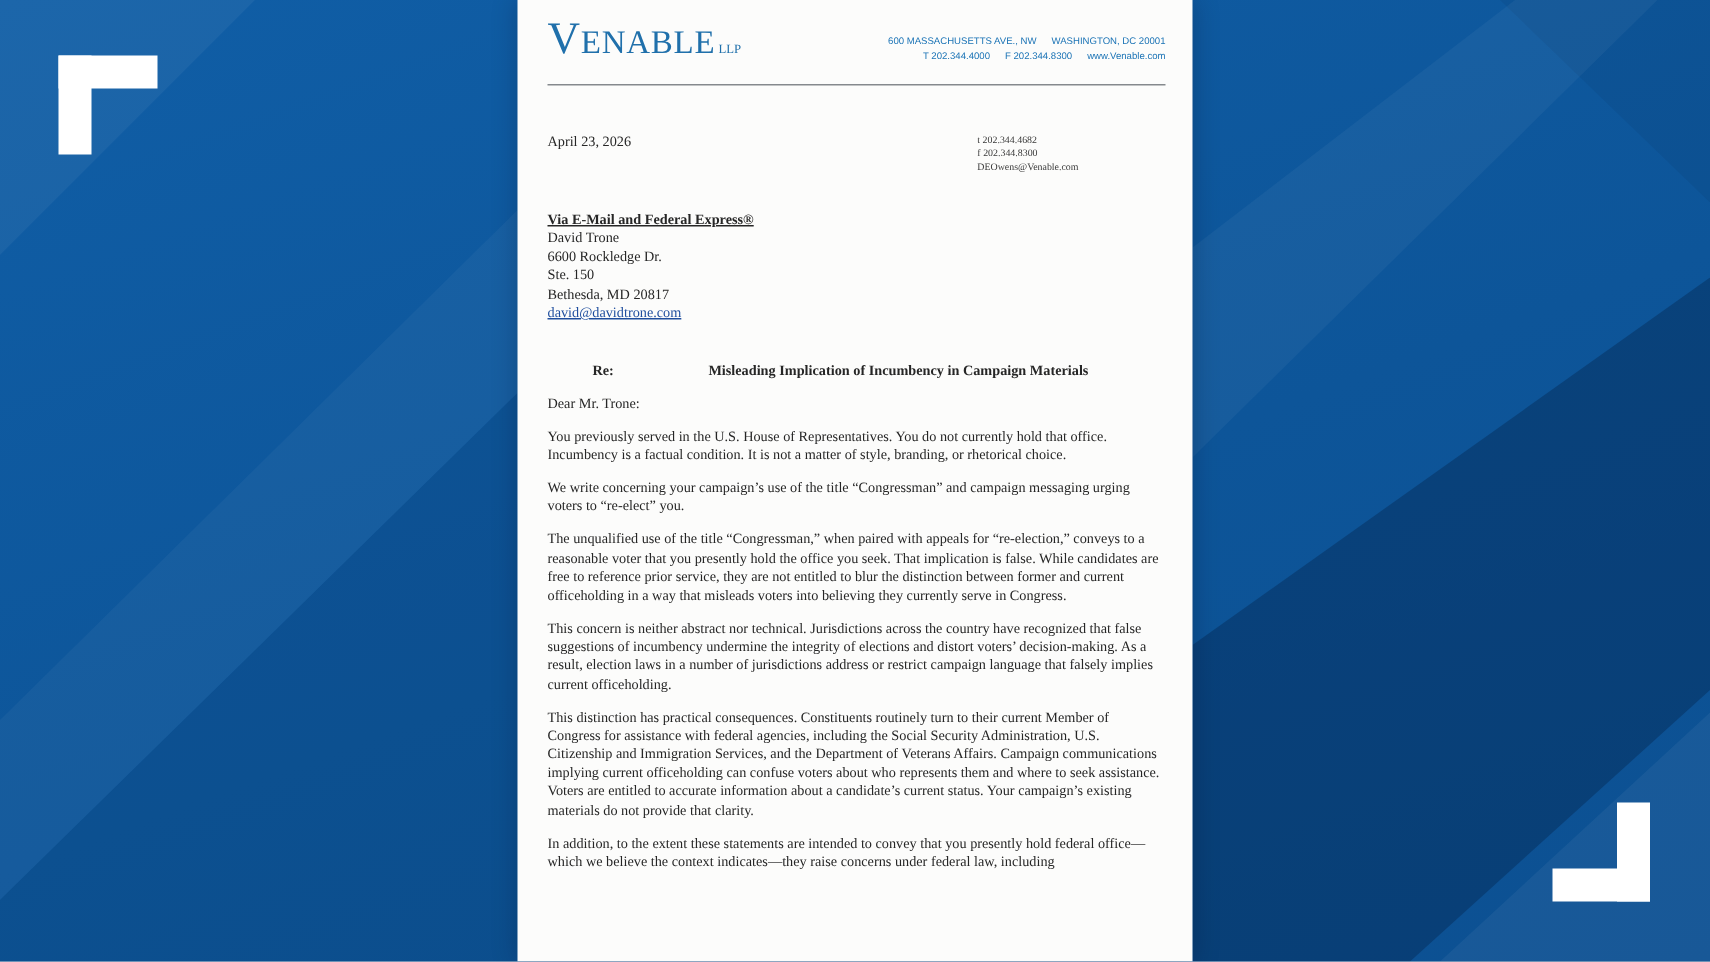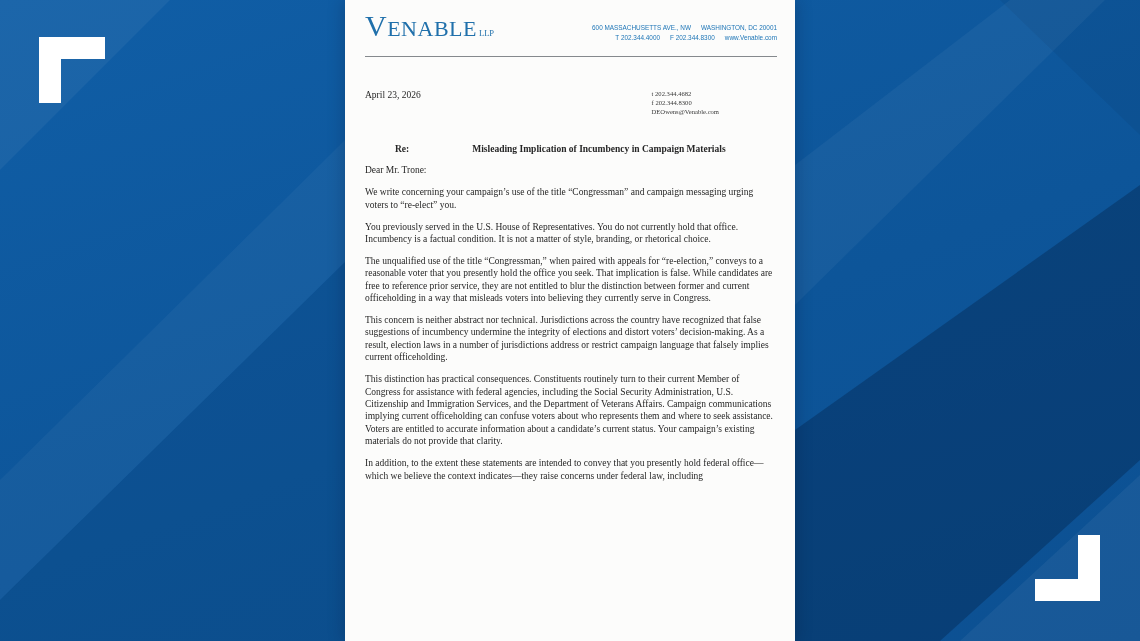--- a/index.html
+++ b/index.html
@@ -95,31 +95,39 @@
 
     <div class="date-row">
       <div>April 23, 2026</div>
       <div class="sender-contact">
         <div>t 202.344.4682</div>
         <div>f 202.344.8300</div>
         <div>DEOwens@Venable.com</div>
       </div>
     </div>
 
+    <div class="recipient">
+      <div class="via">Via E-Mail and Federal Express®</div>
+      <div>David Trone</div>
+      <div>6600 Rockledge Dr.</div>
+      <div>Ste. 150</div>
+      <div>Bethesda, MD 20817</div>
+      <div><span class="link">david@davidtrone.com</span></div>
+    </div>
 
     <div class="re-row">
       <span class="re-label">Re:</span>
       <span>Misleading Implication of Incumbency in Campaign Materials</span>
     </div>
 
     <div class="salutation">Dear Mr. Trone:</div>
 
     <div class="body-text">
+      <p>You previously served in the U.S. House of Representatives. You do not currently hold that office. Incumbency is a factual condition. It is not a matter of style, branding, or rhetorical choice.</p>
       <p>We write concerning your campaign’s use of the title “Congressman” and campaign messaging urging voters to “re-elect” you.</p>
-      <p>You previously served in the U.S. House of Representatives. You do not currently hold that office. Incumbency is a factual condition. It is not a matter of style, branding, or rhetorical choice.</p>
       <p>The unqualified use of the title “Congressman,” when paired with appeals for “re-election,” conveys to a reasonable voter that you presently hold the office you seek. That implication is false. While candidates are free to reference prior service, they are not entitled to blur the distinction between former and current officeholding in a way that misleads voters into believing they currently serve in Congress.</p>
       <p>This concern is neither abstract nor technical. Jurisdictions across the country have recognized that false suggestions of incumbency undermine the integrity of elections and distort voters’ decision-making. As a result, election laws in a number of jurisdictions address or restrict campaign language that falsely implies current officeholding.</p>
       <p>This distinction has practical consequences. Constituents routinely turn to their current Member of Congress for assistance with federal agencies, including the Social Security Administration, U.S. Citizenship and Immigration Services, and the Department of Veterans Affairs. Campaign communications implying current officeholding can confuse voters about who represents them and where to seek assistance.  Voters are entitled to accurate information about a candidate’s current status. Your campaign’s existing materials do not provide that clarity.</p>
       <p>In addition, to the extent these statements are intended to convey that you presently hold federal office—which we believe the context indicates—they raise concerns under federal law, including</p>
     </div>
 
   </div>
 </div>
 
 </body></html>

